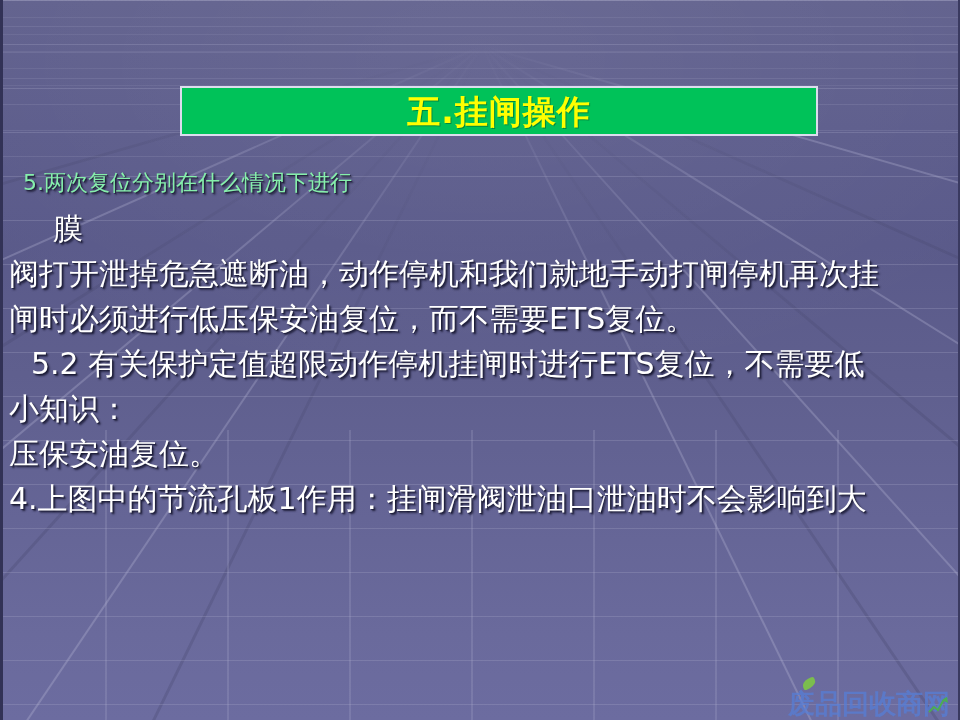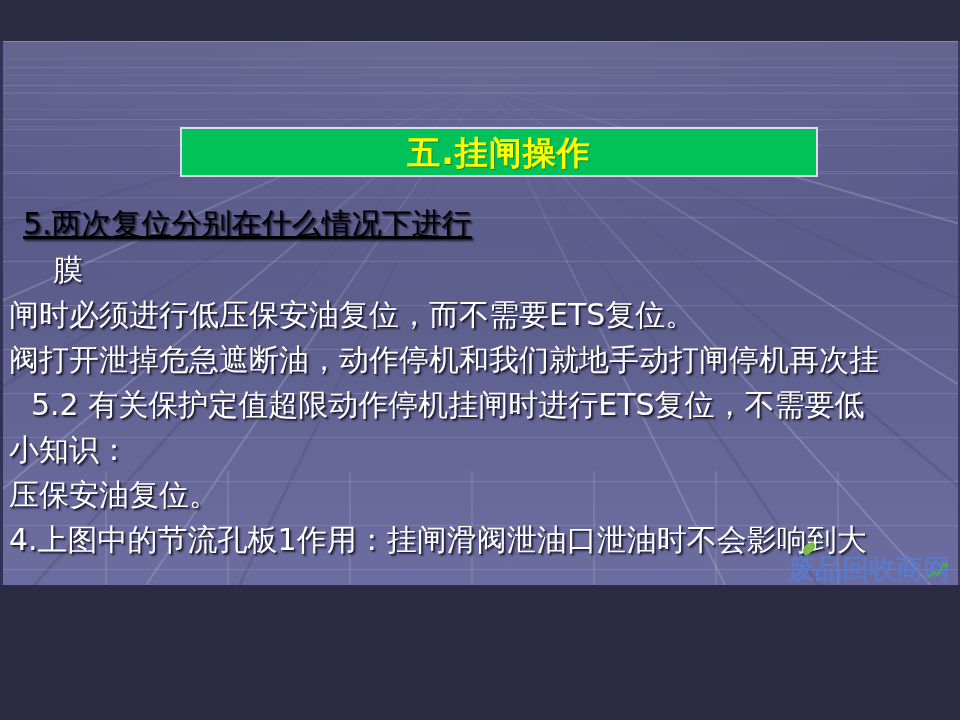--- a/index.html
+++ b/index.html
@@ -7,27 +7,26 @@
     padding: 0;
     background: #2b2b44;
   }
   body {
     font-family: "DejaVu Sans", "Liberation Sans", sans-serif;
   }
 
   #slide {
     position: relative;
     width: 960px;
-    height: 544px;
+    height: 720px;
     overflow: hidden;
     background: #646490;
     box-sizing: border-box;
     border-left: 3px solid #323256;
     border-right: 2px solid #3a3a60;
-    margin-top: 41px;
   }
 
   
   .bg-base {
     position: absolute;
     inset: 0;
     background:
       linear-gradient(to bottom,
         #62628e 0%,
         #5d5d8c 18%,
@@ -132,26 +131,25 @@
 
   .line {
     color: #ffffff;
     font-size: 30px;
     line-height: 45px;
     white-space: pre;
     text-shadow: 2px 2px 2px rgba(20,20,45,.85), 1px 1px 0 rgba(30,30,55,.7);
     letter-spacing: 0px;
   }
   .line.heading {
-    color: #000000;
-    font-size: 30px;
+    color: #86efac;
+    font-size: 22px;
     line-height: 46px;
     padding-left: 14px;
     text-shadow: 2px 2px 2px rgba(25,25,50,.9), 1px 1px 0 rgba(35,35,60,.8);
-    text-decoration: underline;
   }
   .line.indent1 { padding-left: 22px; }
   .line.indent2 { padding-left: 44px; }
 
   
   .watermark {
     position: absolute;
     right: 8px;
     bottom: 2px;
     display: flex;
@@ -214,22 +212,22 @@
   <div class="vignette"></div>
 
   <div class="title-box">
     <div class="title-text">五.挂闸操作</div>
   </div>
 
   <div class="content">
     <div class="line heading">5.两次复位分别在什么情况下进行</div>
     <div id="body-lines">
         <div class="line indent2">膜</div>
+        <div class="line">阀打开泄掉危急遮断油，动作停机和我们就地手动打闸停机再次挂</div>
         <div class="line">闸时必须进行低压保安油复位，而不需要ETS复位。</div>
-        <div class="line">阀打开泄掉危急遮断油，动作停机和我们就地手动打闸停机再次挂</div>
         <div class="line indent1">5.2 有关保护定值超限动作停机挂闸时进行ETS复位，不需要低</div>
         <div class="line">小知识：</div>
         <div class="line">压保安油复位。</div>
         <div class="line">4.上图中的节流孔板1作用：挂闸滑阀泄油口泄油时不会影响到大</div>
       </div>
   </div>
 
   <div class="watermark">
     <div class="wm-leaf"></div>
     <div class="wm-text">废品回收商网</div>

